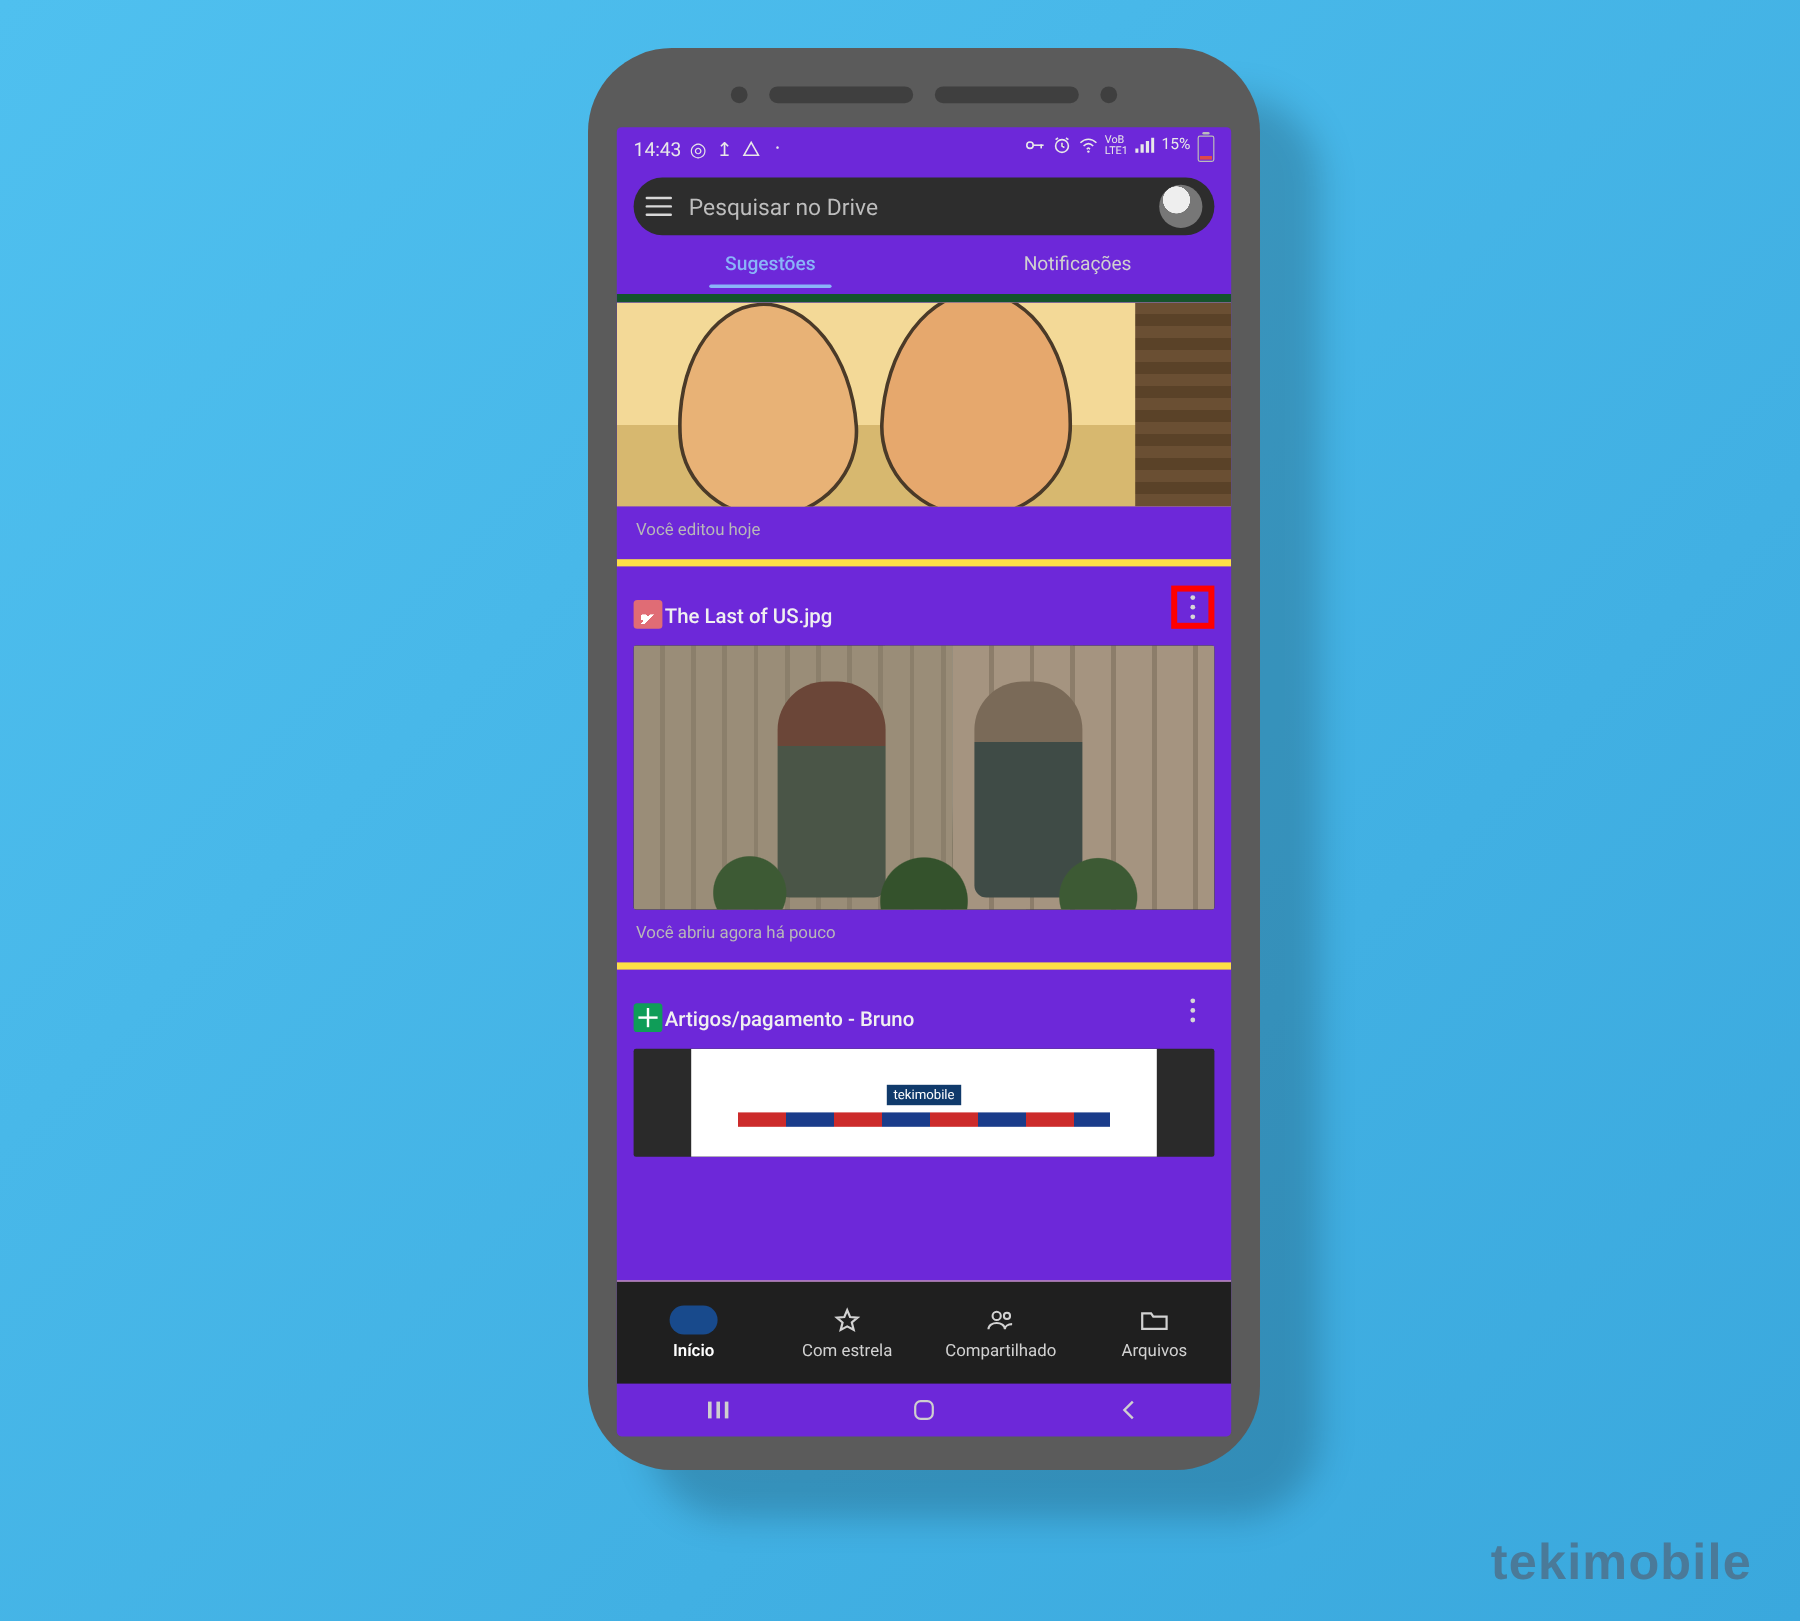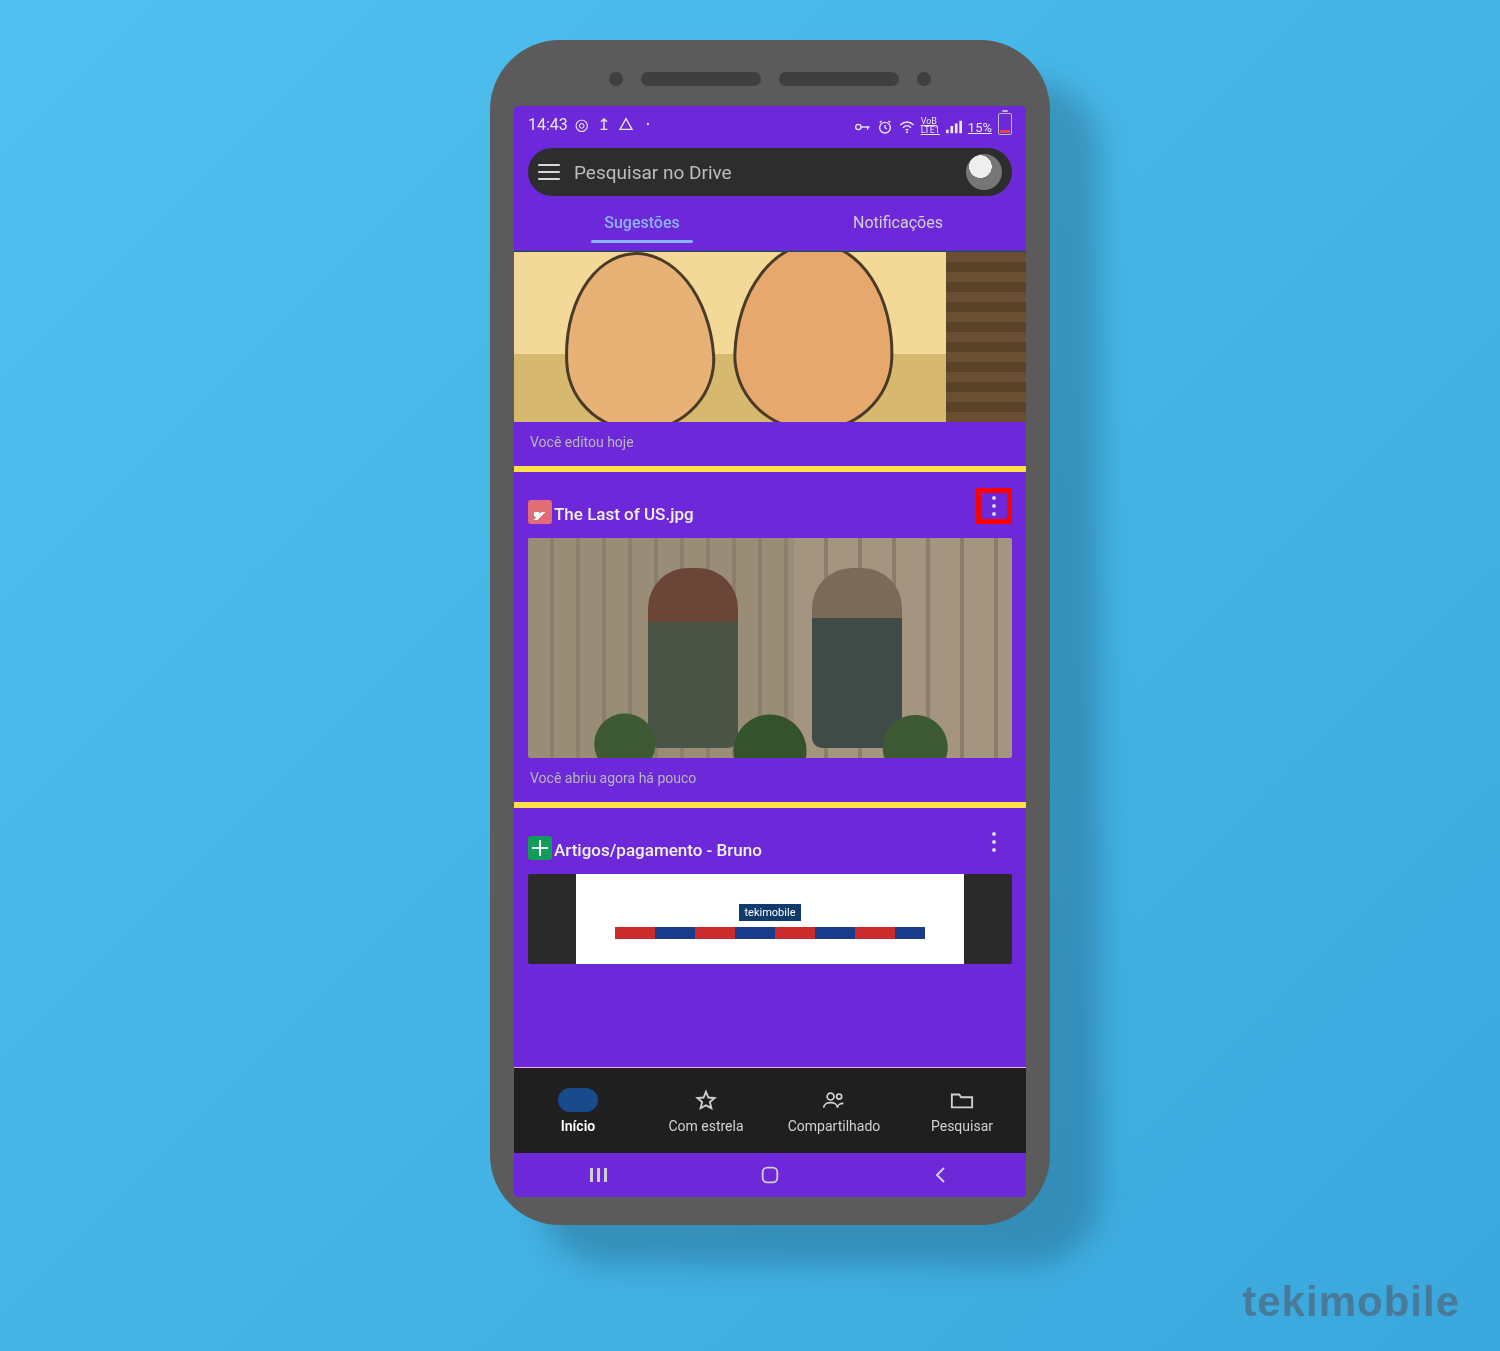--- a/index.html
+++ b/index.html
@@ -57,21 +57,21 @@
     overflow: hidden;
     display: flex;
     flex-direction: column;
     color: #e6e6e6;
   }
   .status-bar {
     display: flex; justify-content: space-between; align-items: center;
     height: 36px; padding: 0 14px; font-size: 16px; color:#e8e8e8;
   }
   .status-left { display:flex; align-items:center; gap:6px; }
-  .status-right { display:flex; align-items:flex-end; gap:6px; font-size:13px;text-decoration:underline; }
+  .status-right { display:flex; align-items:flex-start; gap:6px; font-size:13px; }
   .stat-ico { width:16px; height:16px; display:inline-flex; align-items:center; justify-content:center; }
   .battery-icon {
     width:14px; height:22px; border:1.5px solid #bbb; border-radius:2px; position:relative; display:inline-block;
   }
   .battery-icon::before { content:""; position:absolute; top:-4px; left:3px; width:6px; height:2px; background:#bbb; border-radius:1px; }
   .battery-fill { position:absolute; left:1px; right:1px; bottom:1px; height:15%; background:#e04848; }
 
   .search-bar {
     margin: 6px 14px 0 14px;
     background: #2d2d2d;
@@ -79,21 +79,21 @@
     border-radius: 24px;
     display:flex; align-items:center; padding:0 10px; gap:14px;
   }
   .menu-icon { width:22px; height:16px; display:flex; flex-direction:column; justify-content:space-between; }
   .menu-icon span { height:2px; background:#d8d8d8; border-radius:1px; }
   .search-text { flex:1; color:#bdbdbd; font-size:19px; }
   .avatar { width:36px; height:36px; border-radius:50%; background: radial-gradient(circle at 40% 35%, #eee 0 35%, #777 36% 100%); }
 
   .tabs {
     display:flex; height:48px; align-items:center; margin-top:8px;
-    border-bottom: 1px solid #14532d;
+    border-bottom: 7px solid #14532d;
     justify-content: space-between;
   }
   .tab { flex:1; text-align:center; font-size:16px; color:#d0d0d0; position:relative; padding-bottom:10px;}
   .tab.active { color:#8ab4f8; font-weight:500;}
   .tab.active::after{
     content:""; position:absolute; bottom:-1px; left:30%; right:30%; height:3px; background:#8ab4f8; border-radius:2px;
   }
 
   .feed { flex:1; overflow:hidden; }
 
@@ -322,21 +322,21 @@
             </svg>
         </div>
         <span>Compartilhado</span>
       </div>
       <div class="nav-item">
         <div class="nav-icon">
           <svg width="24" height="20" viewBox="0 0 26 20">
               <path fill="none" stroke="#d2d2d2" stroke-width="2" d="M2 4h8l2 3h12v11H2z"></path>
             </svg>
         </div>
-        <span>Pesquisar</span>
+        <span>Arquivos</span>
       </div>
     </div>
 
     <div class="sys-nav">
       <div class="sys-btn">
         <svg width="22" height="18" viewBox="0 0 22 18">
             <rect x="2" y="2" width="3" height="14" fill="#cfcfcf"></rect>
             <rect x="9" y="2" width="3" height="14" fill="#cfcfcf"></rect>
             <rect x="16" y="2" width="3" height="14" fill="#cfcfcf"></rect>
           </svg>

